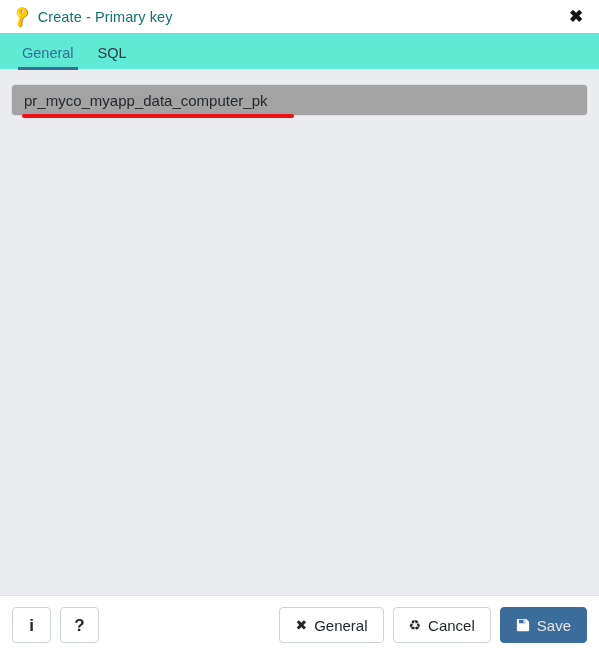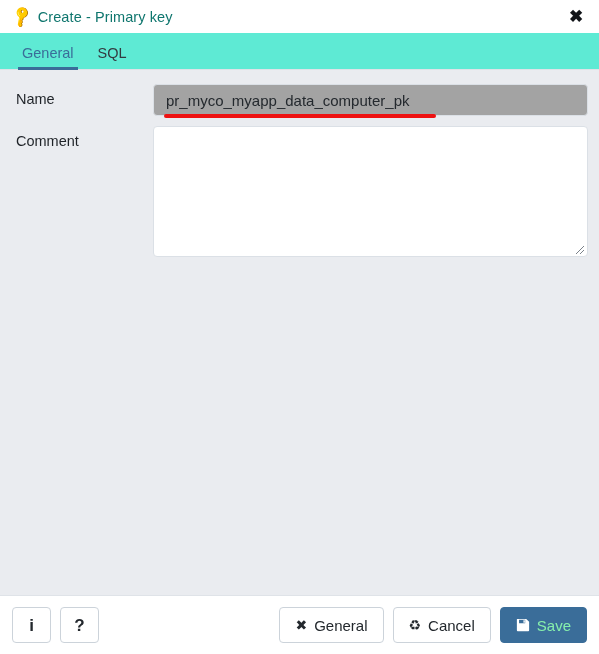--- a/index.html
+++ b/index.html
@@ -221,21 +221,21 @@
   }
   .btn.icon-only {
     width: 39px;
     padding: 0;
     font-weight: bold;
     font-size: 17px;
   }
   .btn.primary {
     background: #3a6d99;
     border-color: #3a6d99;
-    color: #86efac;
+    color: #e5e5e5;
   }
   .btn .glyph {
     font-size: 14px;
     line-height: 1;
     display: inline-flex;
     align-items: center;
   }
   .btn.primary .glyph svg { display: block; }
 </style>
 </head>
@@ -250,42 +250,26 @@
   </div>
 
   <div class="tabbar">
     <button class="tab active">General</button>
     <button class="tab">SQL</button>
   </div>
 
   <div class="form-body">
 
     <div class="form-row">
-      <div class="form-label">Name</div>
       <div class="field-wrap">
         <input class="text-input" type="text" value="pr_myco_myapp_data_computer_pk" style="">
         <div class="annotation-underline"></div>
       </div>
     </div>
 
-    <div class="form-row">
-      <div class="form-label">Comment</div>
-      <div class="field-wrap">
-        <textarea class="text-area" style=""></textarea>
-        <span class="resize-grip">
-          <svg width="13" height="13" viewBox="0 0 13 13">
-            <g stroke="#7b828a" stroke-width="1">
-              <line x1="12" y1="4" x2="4" y2="12"></line>
-              <line x1="12" y1="8" x2="8" y2="12"></line>
-              <line x1="12" y1="12" x2="12" y2="12"></line>
-            </g>
-          </svg>
-        </span>
-      </div>
-    </div>
 
   </div>
 
   <div class="footer">
     <div class="footer-left">
       <button class="btn icon-only">i</button>
       <button class="btn icon-only">?</button>
     </div>
     <div class="footer-right">
       <button class="btn">

